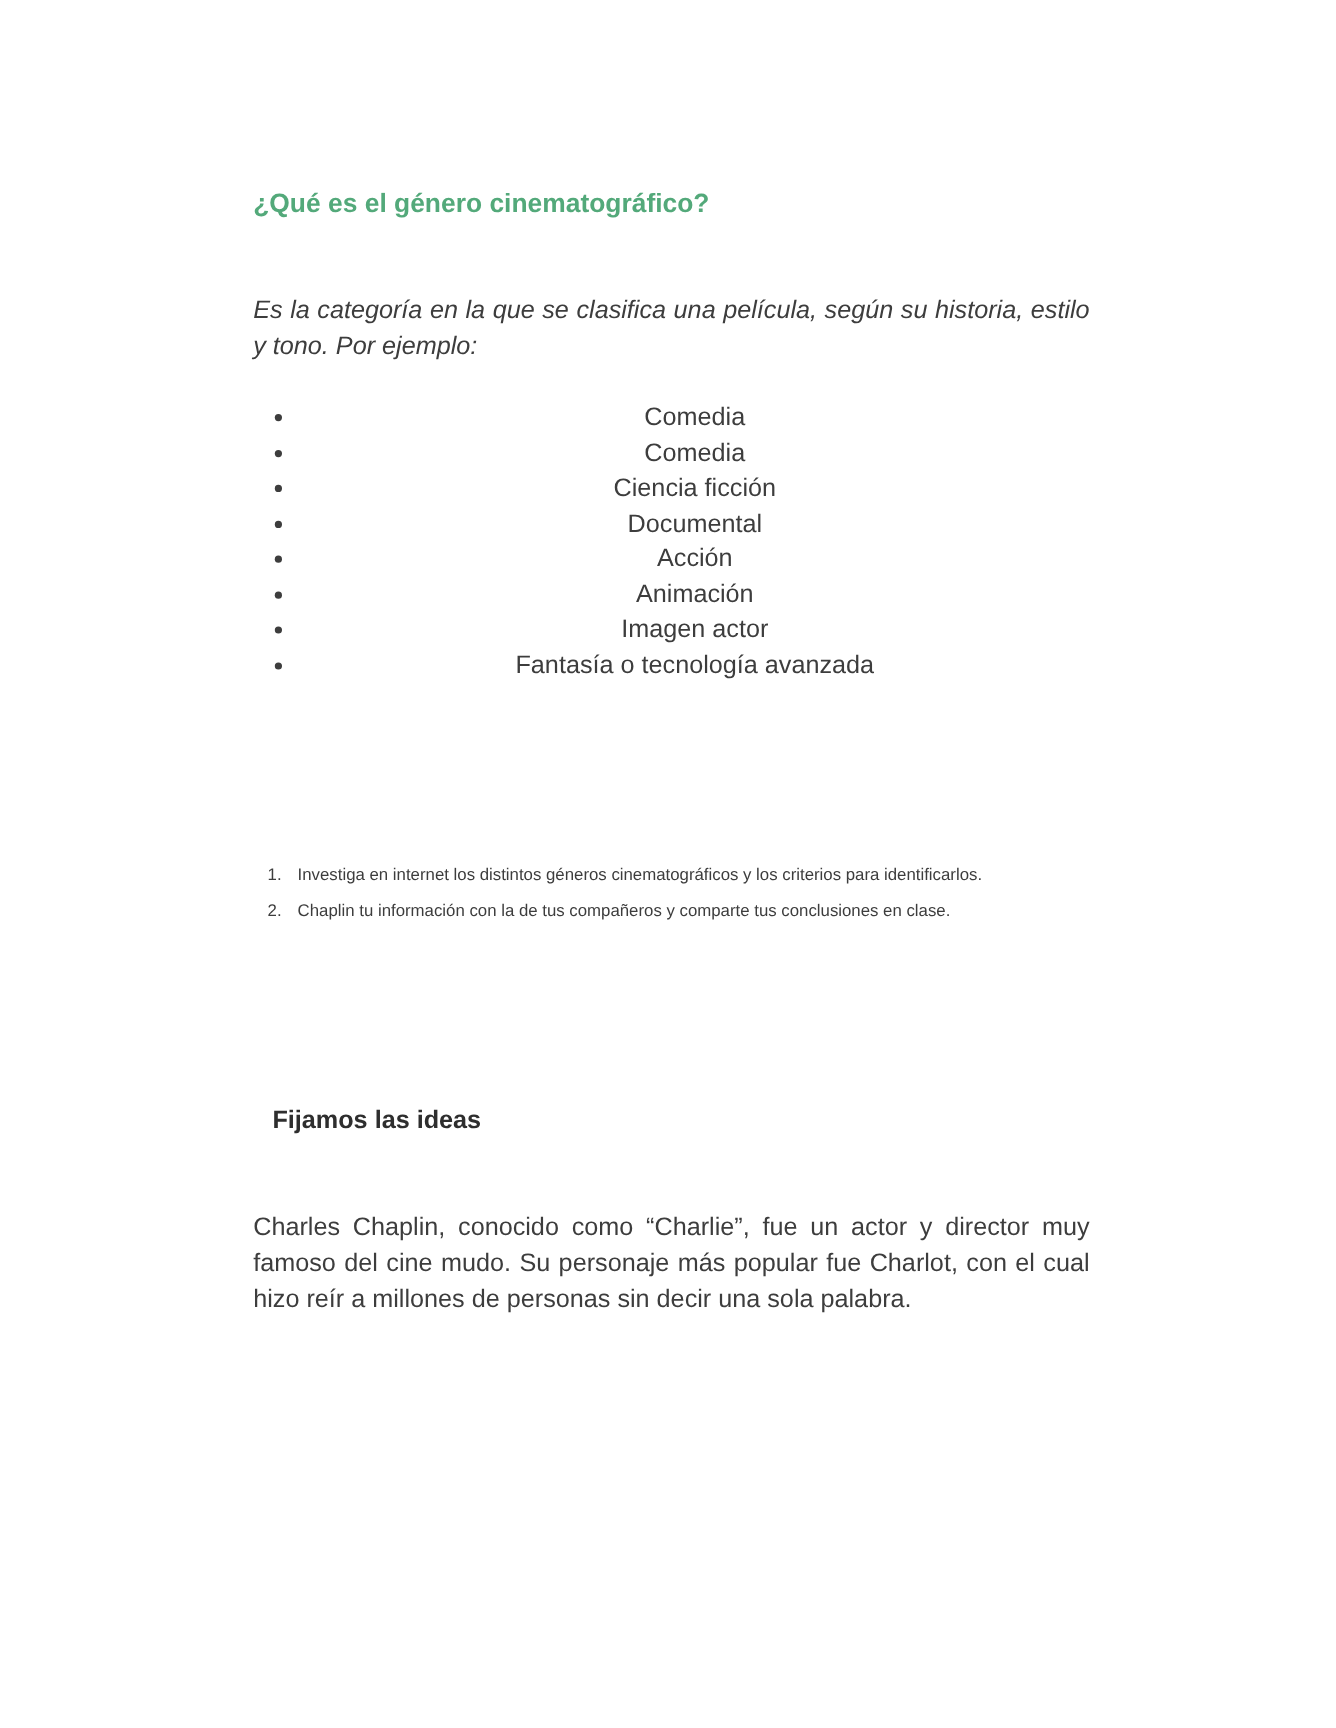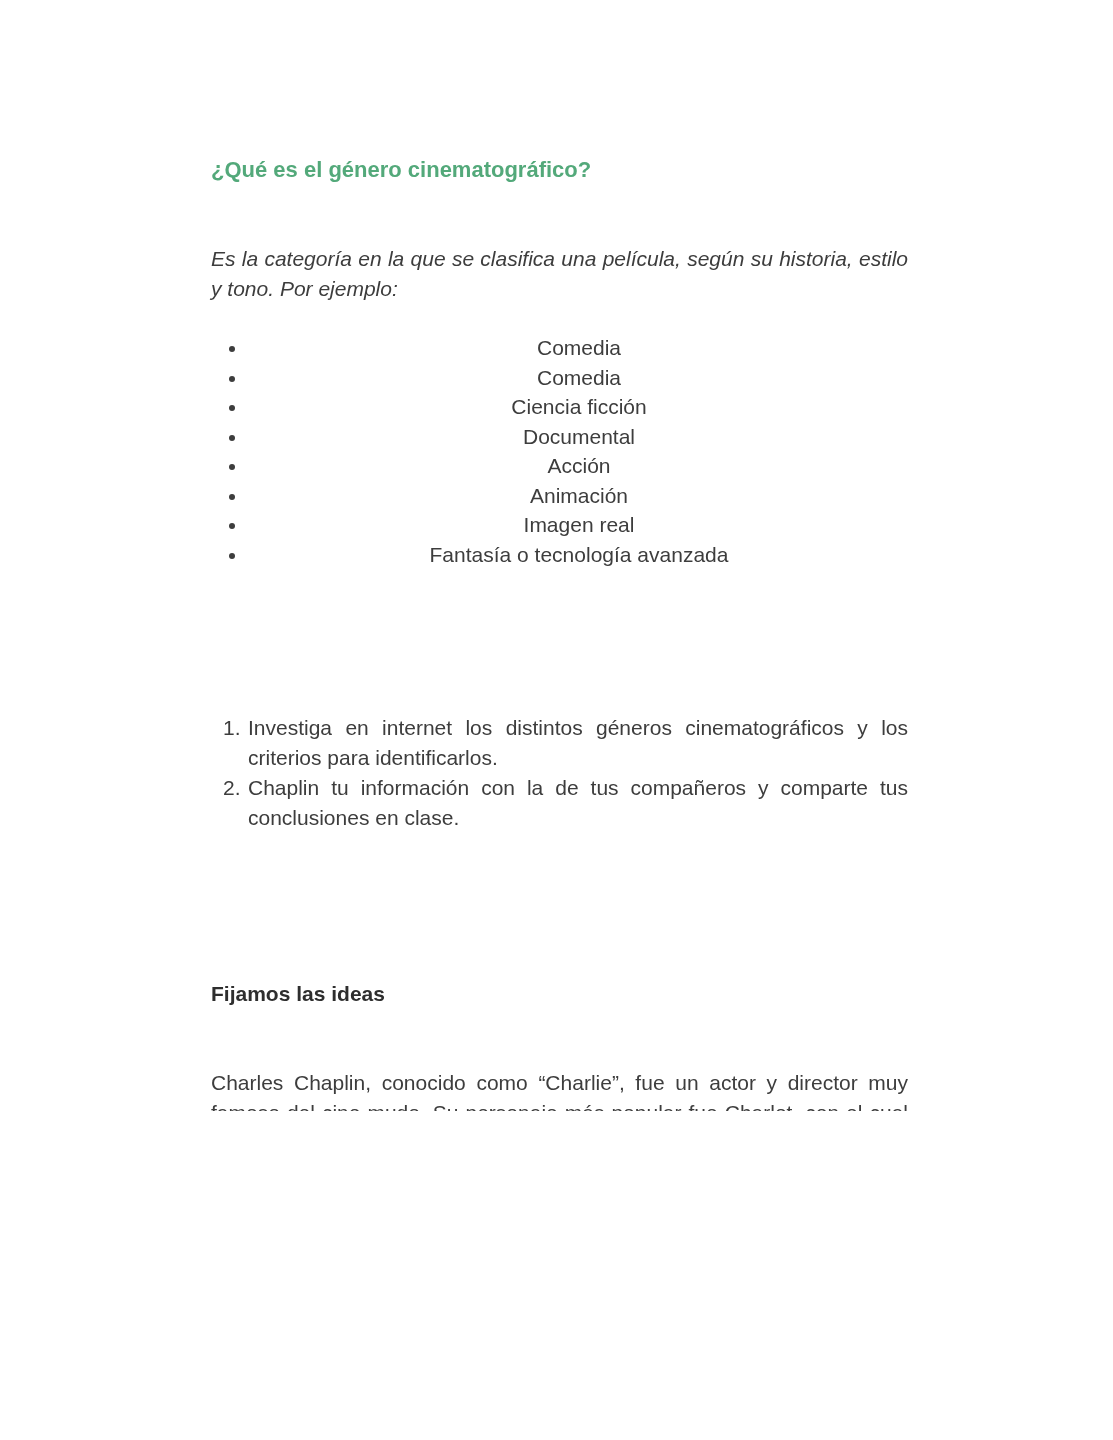--- a/index.html
+++ b/index.html
@@ -44,39 +44,39 @@
     font-size: 21px;
     line-height: 29.5px;
     color: #3d3d3d;
   }
   .genre-list li { padding-left: 2px; text-align: center; }
   .activity-list {
     margin: 144px 0 4px 0;
     padding: 0 0 0 37px;
     list-style: none;
     counter-reset: step;
-    font-size: 21px;
+    font-size: 14px;
     line-height: 30px;
     color: #3d3d3d;
   }
   .activity-list li {
     counter-increment: step;
     position: relative;
     text-align: justify;
   }
   .activity-list li::before {
     content: counter(step) ".";
     position: absolute;
     left: -25px;
     top: 0;
     width: 25px;
     text-align: left;
   }
   .black-heading {
-    margin: 149px 0 0 0;
+    margin: 149px 0 0 16px;
     font-size: 21px;
     line-height: 23px;
     font-weight: bold;
     color: #2e2e2e;
   }
   .chaplin-para { margin-top: 63px; }
   .page-number {
     position: absolute;
     top: 1332px;
     right: 67px;
@@ -95,21 +95,21 @@
 
     <p class="para intro-para">Es la categoría en la que se clasifica una película, según su historia, estilo y tono. Por ejemplo:</p>
 
     <ul class="genre-list">
         <li>Comedia</li>
         <li>Comedia</li>
         <li>Ciencia ficción</li>
         <li>Documental</li>
         <li>Acción</li>
         <li>Animación</li>
-        <li>Imagen real</li>
+        <li>Imagen actor</li>
         <li>Fantasía o tecnología avanzada</li>
       </ul>
 
     <ol class="activity-list">
         <li>Investiga en internet los distintos géneros cinematográficos y los criterios para identificarlos.</li>
         <li>Chaplin tu información con la de tus compañeros y comparte tus conclusiones en clase.</li>
       </ol>
 
     <h3 class="black-heading">Fijamos las ideas</h3>
 

